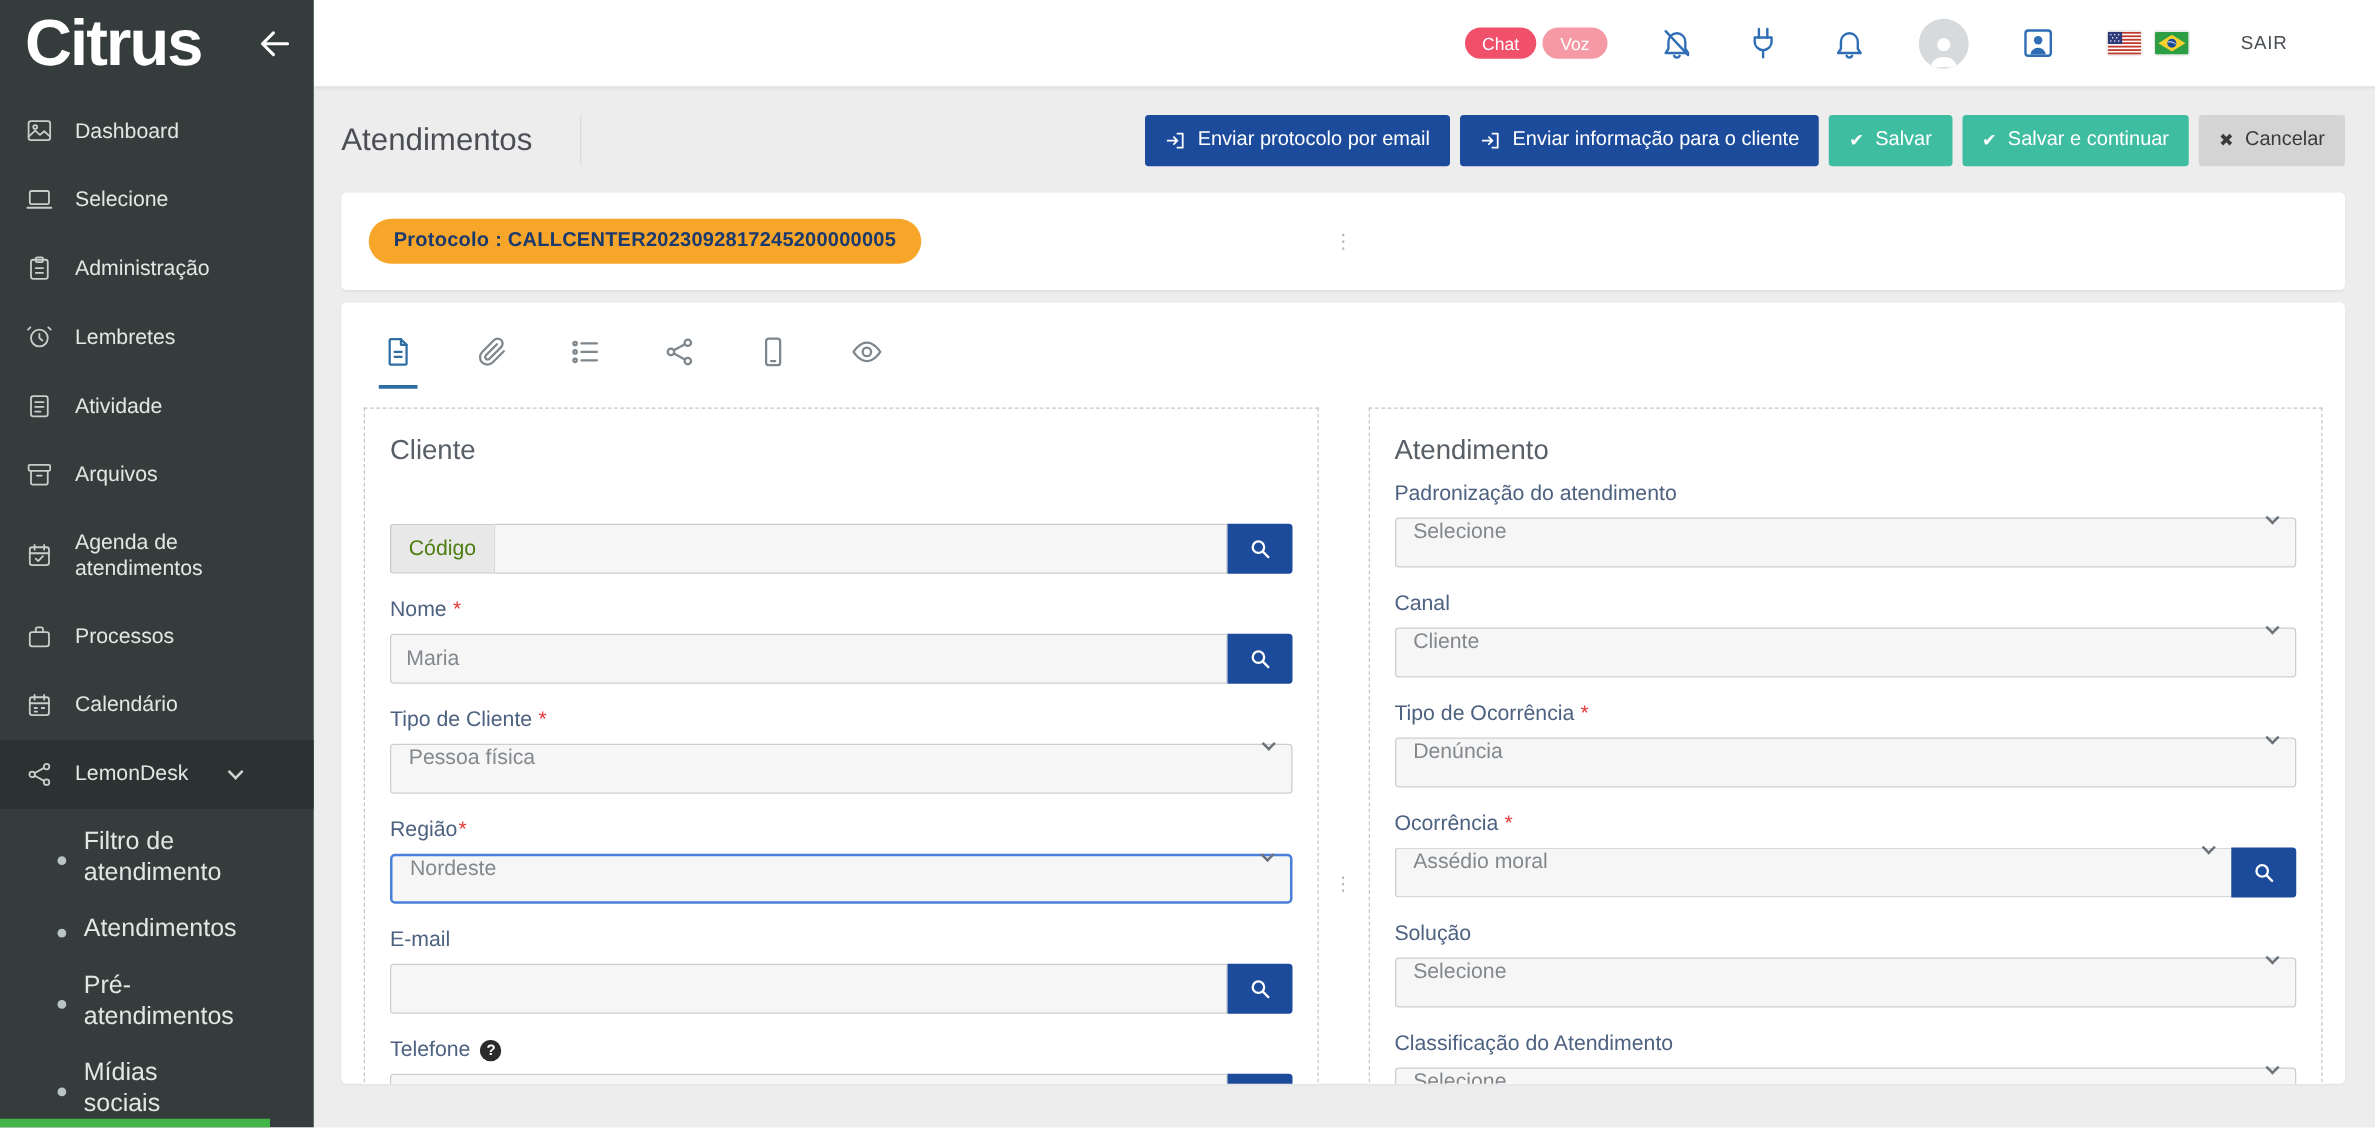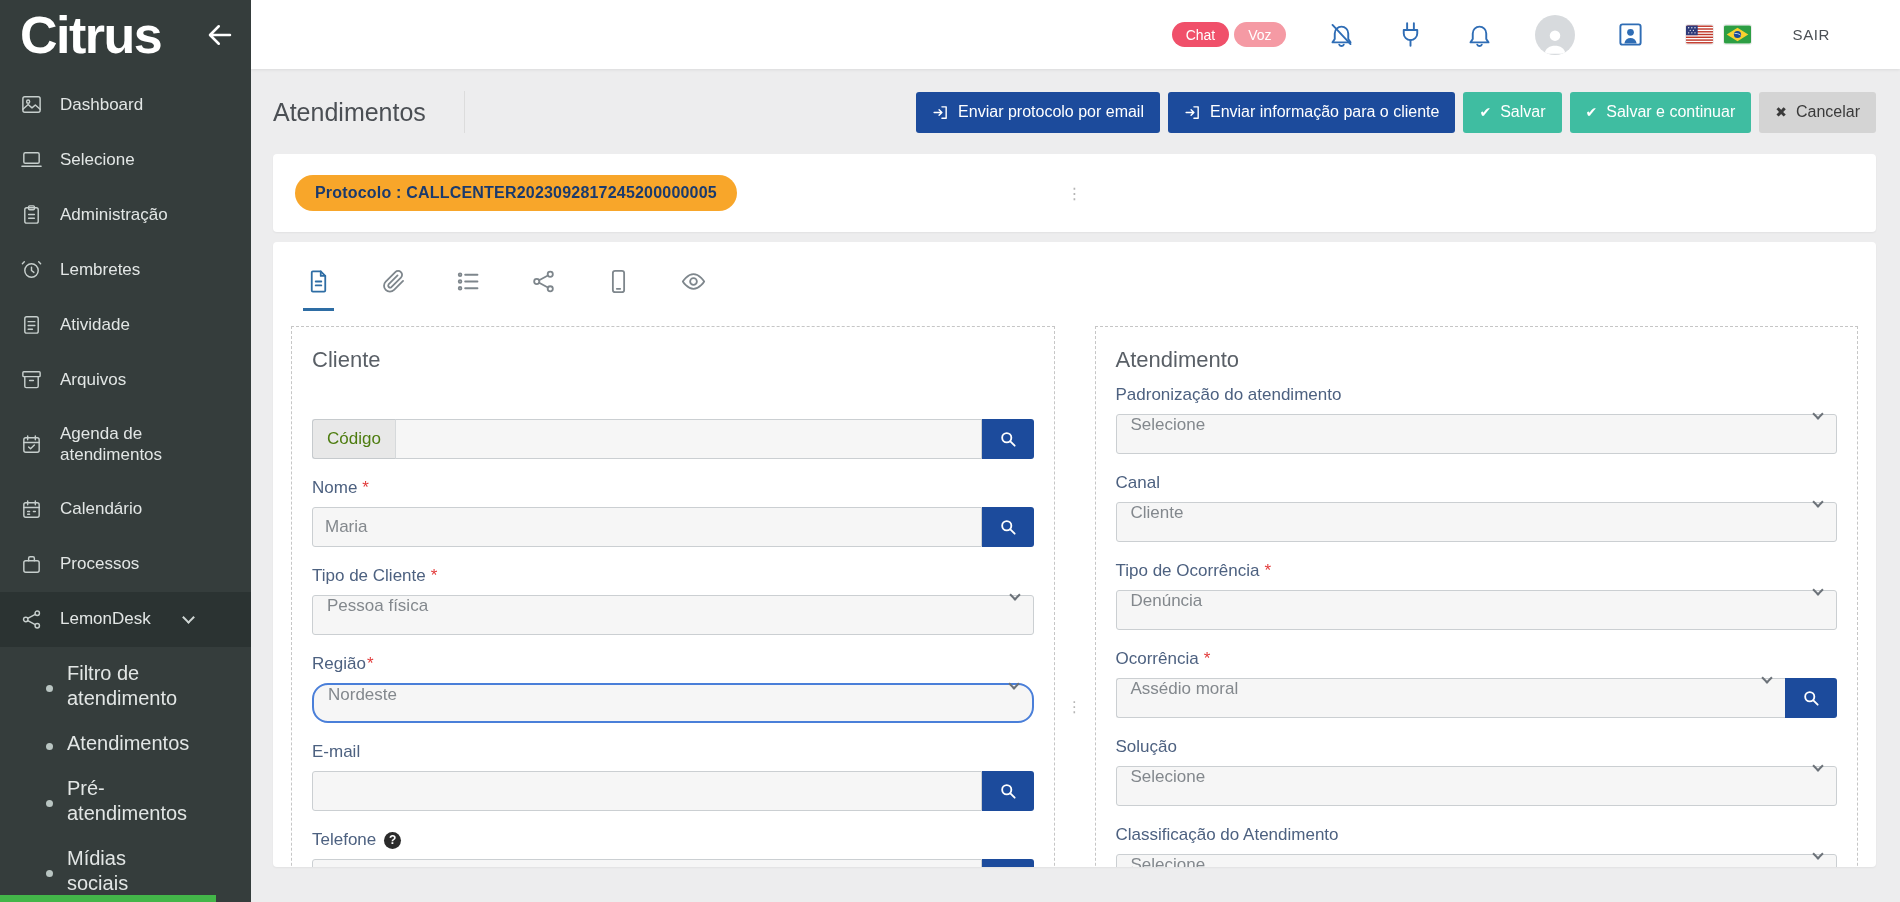--- a/index.html
+++ b/index.html
@@ -104,21 +104,21 @@
          border-right:none;border-radius:3px 0 0 3px;font-size:17px;color:#4d7c0f}
   .addon + .tinput{border-radius:0;border-left:1px solid #d6d9db}
   .search-btn{width:52px;height:40px;flex:0 0 52px;background:#1c4b9c;border:none;
               border-radius:0 3px 3px 0;display:flex;align-items:center;justify-content:center;cursor:pointer}
   .search-btn svg{width:20px;height:20px;stroke:#fff;fill:none;stroke-width:2.2;stroke-linecap:round}
   .select{height:40px;width:100%;background:#f6f6f6;border:1px solid #cbcfd2;border-radius:3px;
           display:flex;align-items:flex-start;justify-content:space-between;padding:0 14px;
           font-size:17px;color:#83888d;cursor:pointer}
   .select .chev{width:8px;height:8px;border-right:2px solid #6c7279;border-bottom:2px solid #6c7279;
                 transform:rotate(45deg);margin-top:-5px;flex:0 0 8px}
-  .select-focus{border:2px solid #4a7fd9;border-radius:16px}
+  .select-focus{border:2px solid #4a7fd9;border-radius:4px}
   .select-grow{flex:1;border-radius:3px 0 0 3px;border-right:none;min-width:0}
 </style>
 </head>
 <body>
 
 <aside class="sidebar">
   <div class="sidebar-header">
     <div class="logo">Citrus</div>
     <div class="back-arrow">
       <svg viewBox="0 0 24 24">
@@ -177,32 +177,32 @@
     <div class="nav-item">
       <svg viewBox="0 0 24 24">
           <rect x="4" y="5" width="16" height="15" rx="2"></rect>
           <path d="M8 3v4M16 3v4M4 10h16"></path>
           <path d="M9 14.5l2 2 4-4"></path>
         </svg>
       <span>Agenda de atendimentos</span>
     </div>
     <div class="nav-item">
       <svg viewBox="0 0 24 24">
+          <rect x="4" y="8" width="16" height="12" rx="2"></rect>
+          <path d="M9 8V5.5A1.5 1.5 0 0110.5 4h3A1.5 1.5 0 0115 5.5V8"></path>
+        </svg>
+      <span>Processos</span>
+    </div>
+    <div class="nav-item">
+      <svg viewBox="0 0 24 24">
           <rect x="4" y="5" width="16" height="15" rx="2"></rect>
           <path d="M8 3v4M16 3v4M4 10h16"></path>
           <path d="M8 14h2M14 14h2M8 17h2"></path>
         </svg>
       <span>Calendário</span>
-    </div>
-    <div class="nav-item">
-      <svg viewBox="0 0 24 24">
-          <rect x="4" y="8" width="16" height="12" rx="2"></rect>
-          <path d="M9 8V5.5A1.5 1.5 0 0110.5 4h3A1.5 1.5 0 0115 5.5V8"></path>
-        </svg>
-      <span>Processos</span>
     </div>
     <div class="nav-item active">
       <svg viewBox="0 0 24 24">
           <circle cx="6" cy="12" r="2.3"></circle>
           <circle cx="18" cy="5.5" r="2.3"></circle>
           <circle cx="18" cy="18.5" r="2.3"></circle>
           <path d="M8.1 10.9l7.8-4.3M8.1 13.1l7.8 4.3"></path>
         </svg>
       <span>LemonDesk</span>
       <span class="chev-down"></span>

